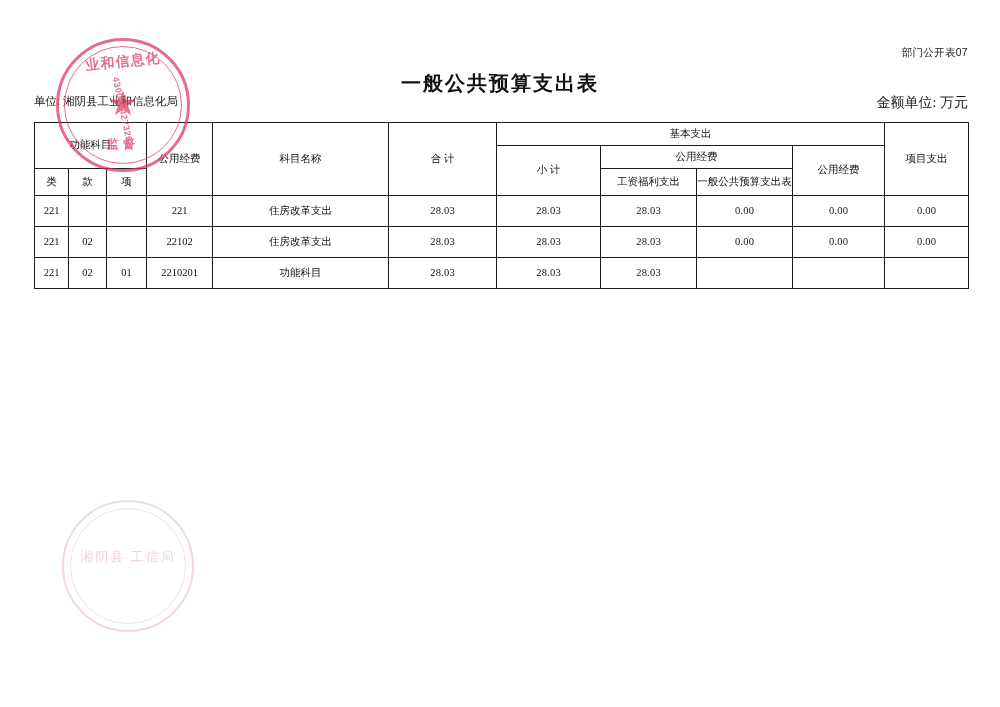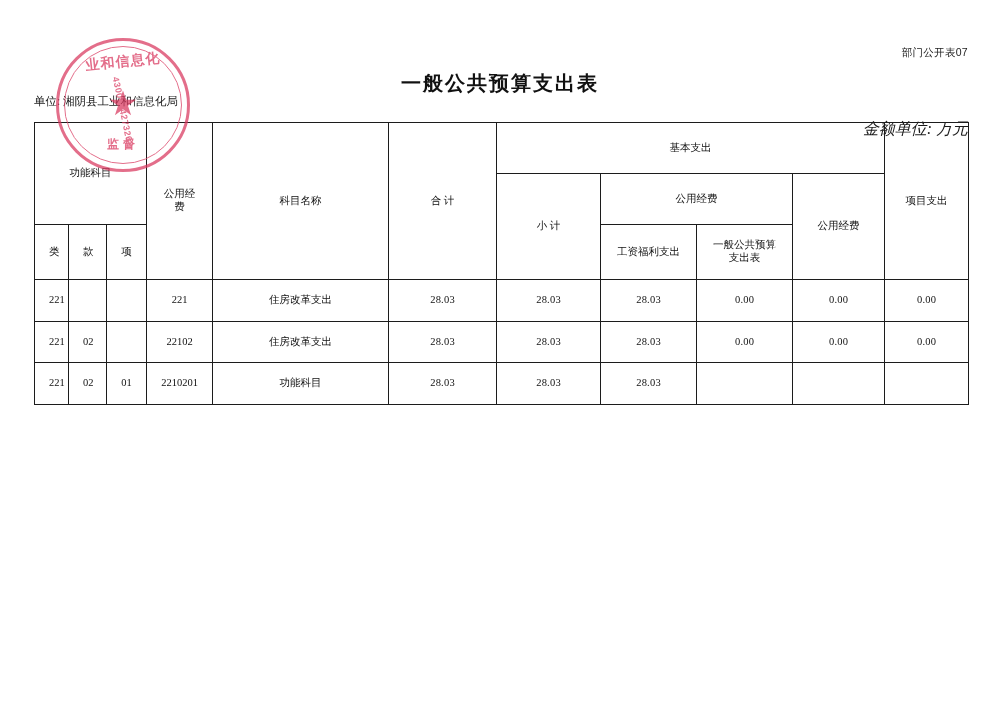--- a/index.html
+++ b/index.html
@@ -50,40 +50,39 @@
     position: absolute;
     left: 34px;
     top: 94px;
     font-size: 11.5px;
     color: #1a1a1a;
     white-space: nowrap;
   }
   .amount-unit {
     position: absolute;
     right: 32px;
-    top: 119px;
-    font-size: 16px;
+    top: 94px;
+    font-size: 14px;
     color: #1a1a1a;
     white-space: nowrap;
-    font-style: italic;
   }
 
   
   table.budget {
     position: absolute;
     left: 34px;
     top: 122px;
     border-collapse: collapse;
     table-layout: fixed;
     width: 934px;
     font-size: 10.5px;
   }
   table.budget td, table.budget th {
     border: 1px solid #1c1c1c;
-    padding: 14px;
+    padding: 0;
     text-align: center;
     vertical-align: middle;
     font-weight: normal;
     color: #111;
     font-size: 10.5px;
     line-height: 1.2;
   }
   th.hdr {
     font-size: 11.5px;
     height: 22px;
@@ -299,14 +298,19 @@
   </table>
 
   <div class="stamp stamp-main">
     <div class="ring"></div>
     <div class="arc-top">业和信息化</div>
     <div class="star">★</div>
     <div class="arc-code">4300004273262</div>
     <div class="arc-bottom">监督</div>
   </div>
 
+  <div class="stamp stamp-faint">
+    <div class="ring"></div>
+    <div class="txt">湘阴县
+工信局</div>
+  </div>
 
 </div>
 
 </body></html>

